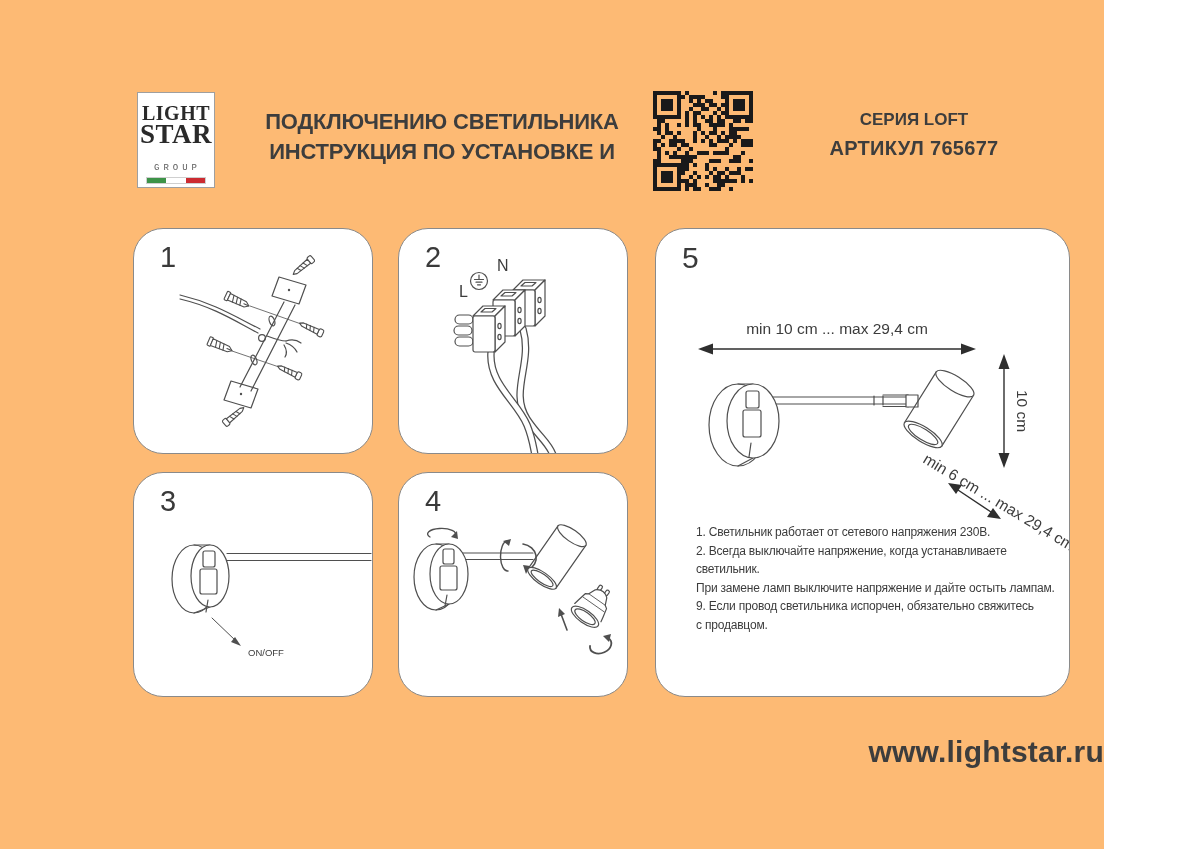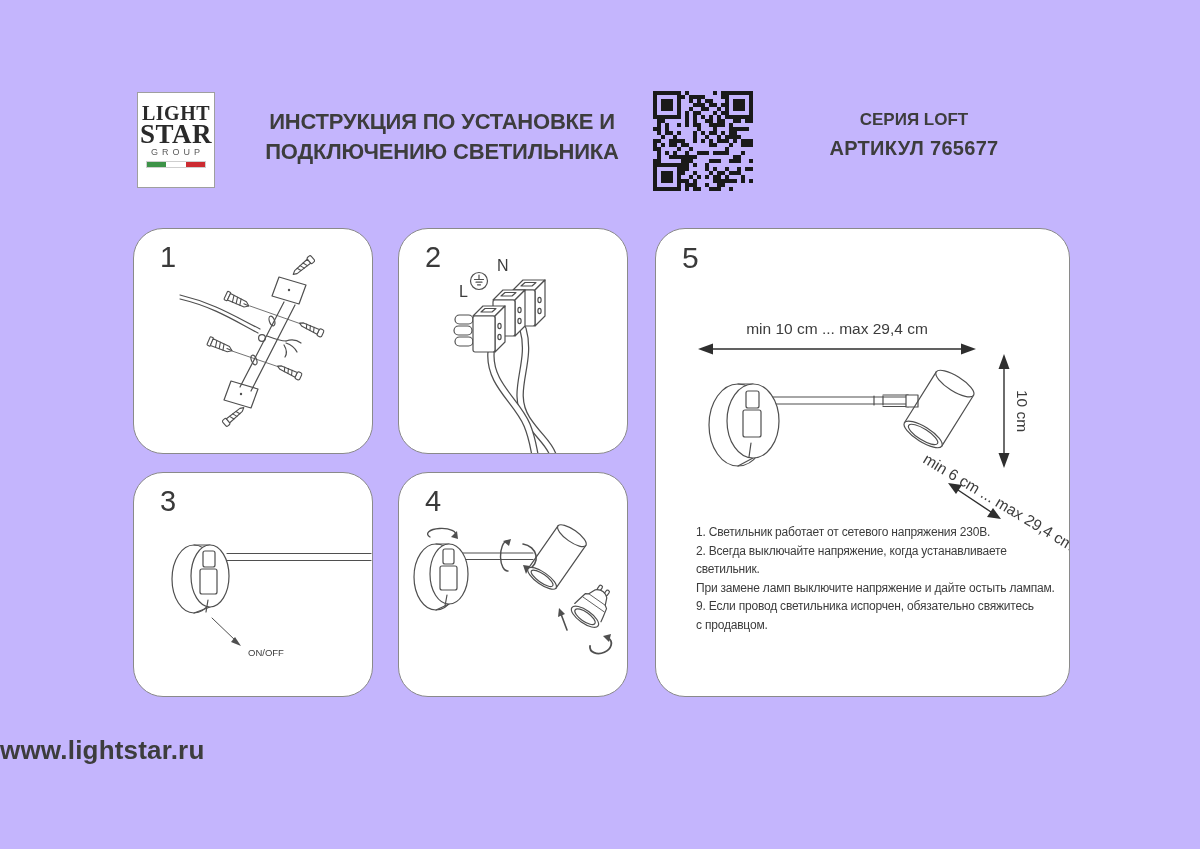--- a/index.html
+++ b/index.html
@@ -1,26 +1,26 @@
 <!DOCTYPE html>
 <html><head>
 <meta charset="utf-8">
 <style>
   html,body{margin:0;padding:0;background:#fff;}
-  #page{position:relative;width:1200px;height:849px;background:#c4b5fd;overflow:hidden;
+  #page{position:relative;width:1104px;height:849px;background:#fdba74;overflow:hidden;
         font-family:"Liberation Sans",sans-serif;color:#3c3c3c;}
 
   
   .logo-box{position:absolute;left:137px;top:92px;width:76px;height:94px;
             border:1px solid #9f9f9f;background:#fff;text-align:center;}
   .logo-l1{margin-top:10px;font-family:"Liberation Serif",serif;font-weight:700;
            font-size:20px;line-height:20px;letter-spacing:.5px;color:#2a2a2a;}
   .logo-l2{font-family:"Liberation Serif",serif;font-weight:700;font-size:27px;
            line-height:22px;letter-spacing:.5px;color:#2a2a2a;}
-  .logo-l3{font-size:9px;letter-spacing:4px;color:#5a5a5a;margin-top:2px;margin-left:3px;}
+  .logo-l3{font-size:9px;letter-spacing:4px;color:#5a5a5a;margin-top:18px;margin-left:3px;font-family:Liberation Mono, monospace;}
   .logo-flag{width:58px;height:5px;margin:4px auto 0;display:flex;border:1px solid #cfcfcf;}
   .logo-flag span{flex:1;height:100%;}
   .flag-green{background:#3d9348;} .flag-white{background:#ffffff;} .flag-red{background:#cc2b31;}
 
   .doc-title{position:absolute;left:232px;top:107px;width:420px;text-align:center;
              font-weight:700;font-size:22px;line-height:30px;letter-spacing:-.2px;color:#3d3d3d;}
   .qr-wrap{position:absolute;left:653px;top:91px;width:100px;height:100px;}
   .series-block{position:absolute;left:778px;top:110px;width:272px;text-align:center;color:#3d3d3d;}
   .series-label{font-weight:700;font-size:17px;}
   .article-label{font-weight:700;font-size:20px;margin-top:7px;letter-spacing:.3px;}
@@ -31,22 +31,22 @@
   #panel2{left:398px;top:228px;width:228px;height:224px;}
   #panel3{left:133px;top:472px;width:238px;height:223px;}
   #panel4{left:398px;top:472px;width:228px;height:223px;}
   #panel5{left:655px;top:228px;width:413px;height:467px;}
   .step-num{position:absolute;left:26px;top:12px;font-size:29px;font-weight:400;color:#3a3a3a;}
   .panel svg{position:absolute;left:0;top:0;}
 
   .notes{position:absolute;left:40px;top:294px;width:362px;font-size:12px;
          line-height:18.5px;letter-spacing:-.2px;color:#3c3c3c;}
 
-  .footer-url{position:absolute;left:0;right:0;top:735px;text-align:left;
-              font-weight:700;font-size:26px;color:#3d3d3d;letter-spacing:.2px;}
+  .footer-url{position:absolute;left:0;right:0;top:735px;text-align:right;
+              font-weight:700;font-size:30px;color:#3d3d3d;letter-spacing:.2px;}
 
   
   .art path,.art line,.art ellipse,.art rect,.art circle,.art polyline{vector-effect:non-scaling-stroke;}
   .dim-text{font-family:"Liberation Sans",sans-serif;font-size:15.5px;fill:#3c3c3c;}
   .small-label{font-family:"Liberation Sans",sans-serif;fill:#3c3c3c;}
 </style>
 </head>
 <body>
 
 <div id="page">
@@ -71,22 +71,22 @@
     <div class="logo-l2">STAR</div>
     <div class="logo-l3">GROUP</div>
     <div class="logo-flag">
       <span class="flag-green"></span>
         <span class="flag-white"></span>
         <span class="flag-red"></span>
     </div>
   </div>
 
   <div class="doc-title">
+    <div>ПОДКЛЮЧЕНИЮ СВЕТИЛЬНИКА</div>
     <div>ИНСТРУКЦИЯ ПО УСТАНОВКЕ И</div>
-    <div>ПОДКЛЮЧЕНИЮ СВЕТИЛЬНИКА</div>
   </div>
 
   <div class="qr-wrap">
     <svg width="100" height="100" viewBox="0 0 100 100">
         <g fill="#1a1a1a">
           <rect x="0" y="0" width="4" height="4"></rect>
           <rect x="4" y="0" width="4" height="4"></rect>
           <rect x="8" y="0" width="4" height="4"></rect>
           <rect x="12" y="0" width="4" height="4"></rect>
           <rect x="16" y="0" width="4" height="4"></rect>

